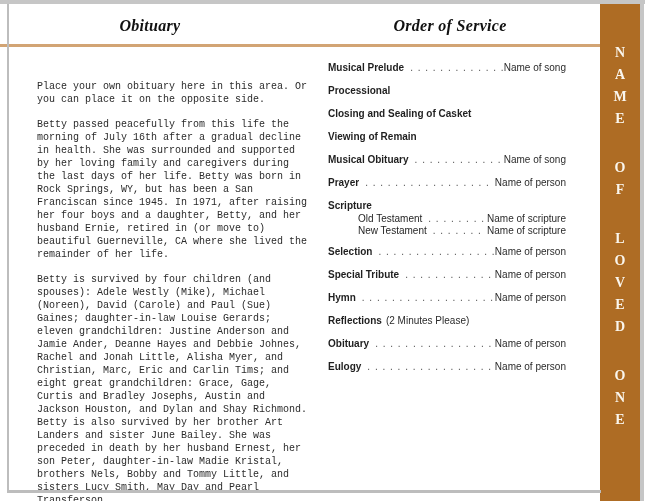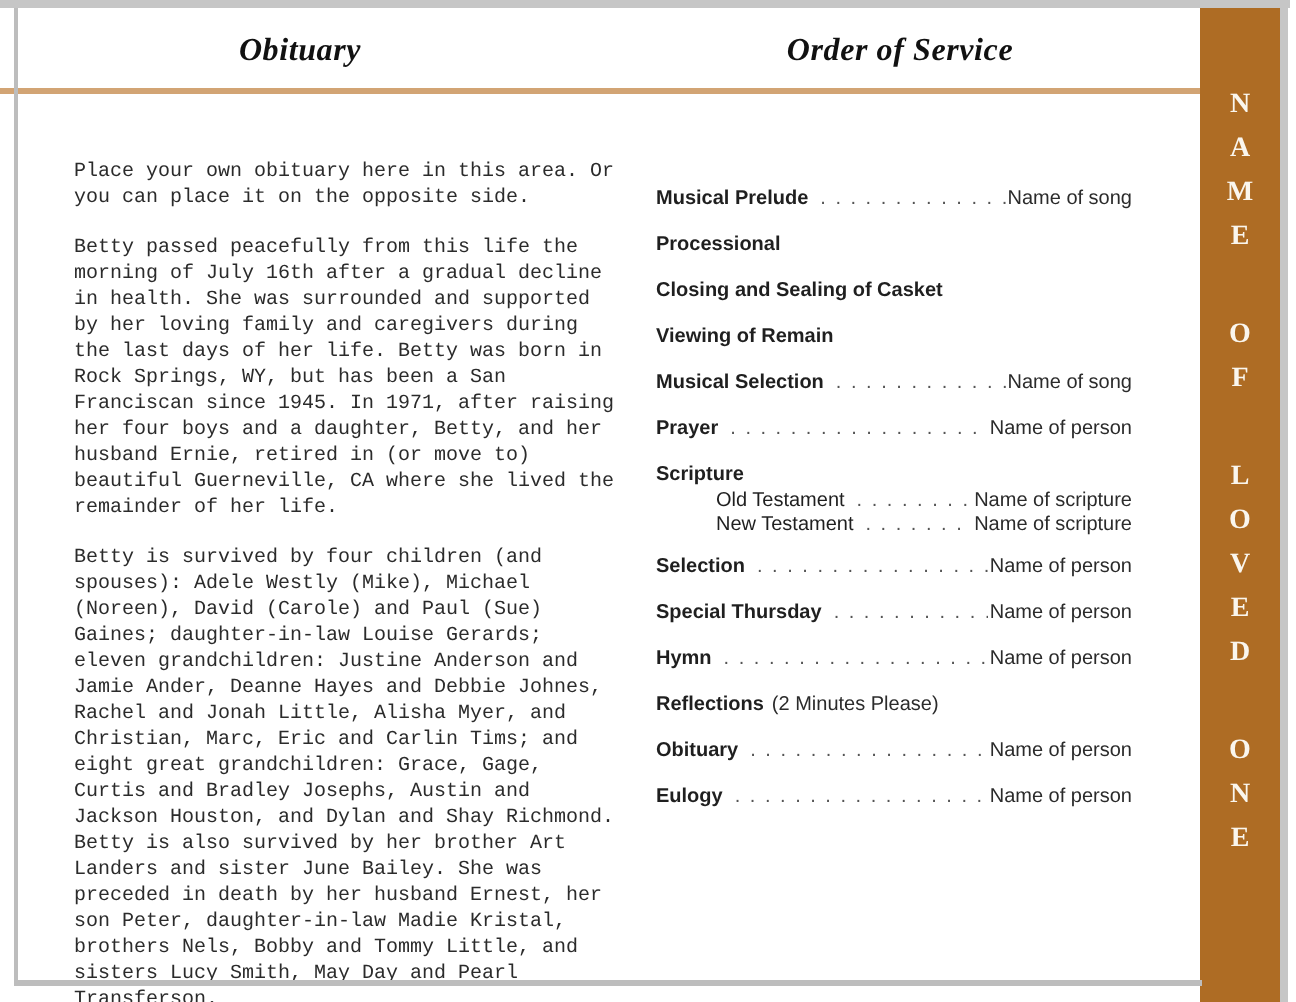--- a/index.html
+++ b/index.html
@@ -31,21 +31,21 @@
     font-size:16px;color:#111;text-align:center;letter-spacing:.3px;}
   .header-left{width:300px;}
   .header-right{width:300px;}
   .tan-rule{position:absolute;left:0;top:44px;width:600px;height:3px;background:#d2a474;z-index:3;}
 
   
   .obituary-text{position:absolute;left:37px;top:80px;width:273px;z-index:2;font-family:Liberation Mono, monospace;}
   .para{font-size:10px;line-height:13px;margin:0 0 12px 0;color:#2b2b2b;}
 
   
-  .order-list{position:absolute;left:328px;top:62px;width:238px;z-index:2;margin-top:32px;}
+  .order-list{position:absolute;left:328px;top:62px;width:238px;z-index:2;}
   .os-row{display:flex;align-items:baseline;font-size:10px;line-height:11px;margin-bottom:12px;}
   .os-row.has-sub{margin-bottom:2px;}
   .os-label{font-weight:bold;white-space:nowrap;color:#1f1f1f;}
   .os-note{margin-left:4px;white-space:nowrap;}
   .os-leader{flex:1;overflow:hidden;white-space:nowrap;color:#555;margin:0 1px 0 6px;min-width:12px;}
   .os-leader::after{content:". . . . . . . . . . . . . . . . . . . . . . . . . . . . . . . . . . . . . . . . . . . . .";letter-spacing:1px;}
   .os-value{white-space:nowrap;color:#2b2b2b;}
   .os-subgroup{margin-bottom:10px;}
   .os-subrow{display:flex;align-items:flex-end;font-size:10px;line-height:11px;margin:0 0 1px 30px;}
   .os-subrow .os-label{font-weight:normal;}
@@ -79,21 +79,21 @@
     <div class="os-row">
       <span class="os-label">Processional</span>
     </div>
     <div class="os-row">
       <span class="os-label">Closing and Sealing of Casket</span>
     </div>
     <div class="os-row">
       <span class="os-label">Viewing of Remain</span>
     </div>
     <div class="os-row">
-      <span class="os-label">Musical Selection</span>
+      <span class="os-label">Musical Obituary</span>
       <span class="os-leader"></span>
       <span class="os-value">Name of song</span>
     </div>
     <div class="os-row">
       <span class="os-label">Prayer</span>
       <span class="os-leader"></span>
       <span class="os-value">Name of person</span>
     </div>
     <div class="os-row has-sub">
       <span class="os-label">Scripture</span>
@@ -109,21 +109,21 @@
         <span class="os-leader"></span>
         <span class="os-value">Name of scripture</span>
       </div>
     </div>
     <div class="os-row">
       <span class="os-label">Selection</span>
       <span class="os-leader"></span>
       <span class="os-value">Name of person</span>
     </div>
     <div class="os-row">
-      <span class="os-label">Special Thursday</span>
+      <span class="os-label">Special Tribute</span>
       <span class="os-leader"></span>
       <span class="os-value">Name of person</span>
     </div>
     <div class="os-row">
       <span class="os-label">Hymn</span>
       <span class="os-leader"></span>
       <span class="os-value">Name of person</span>
     </div>
     <div class="os-row">
       <span class="os-label">Reflections</span>

